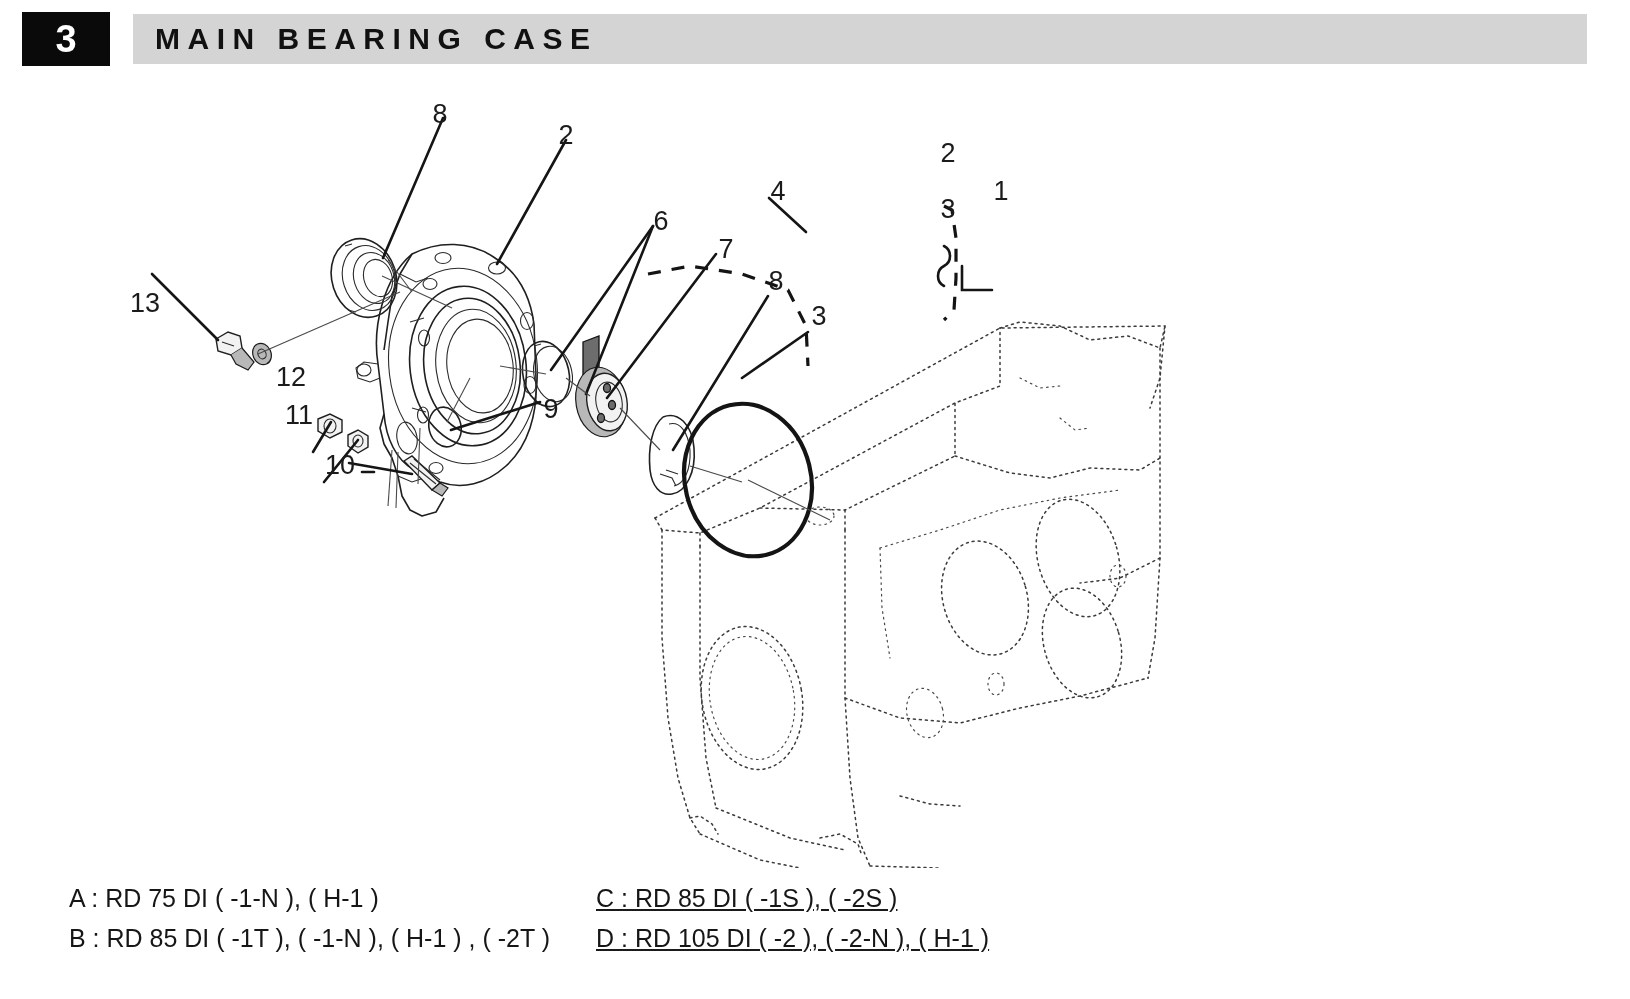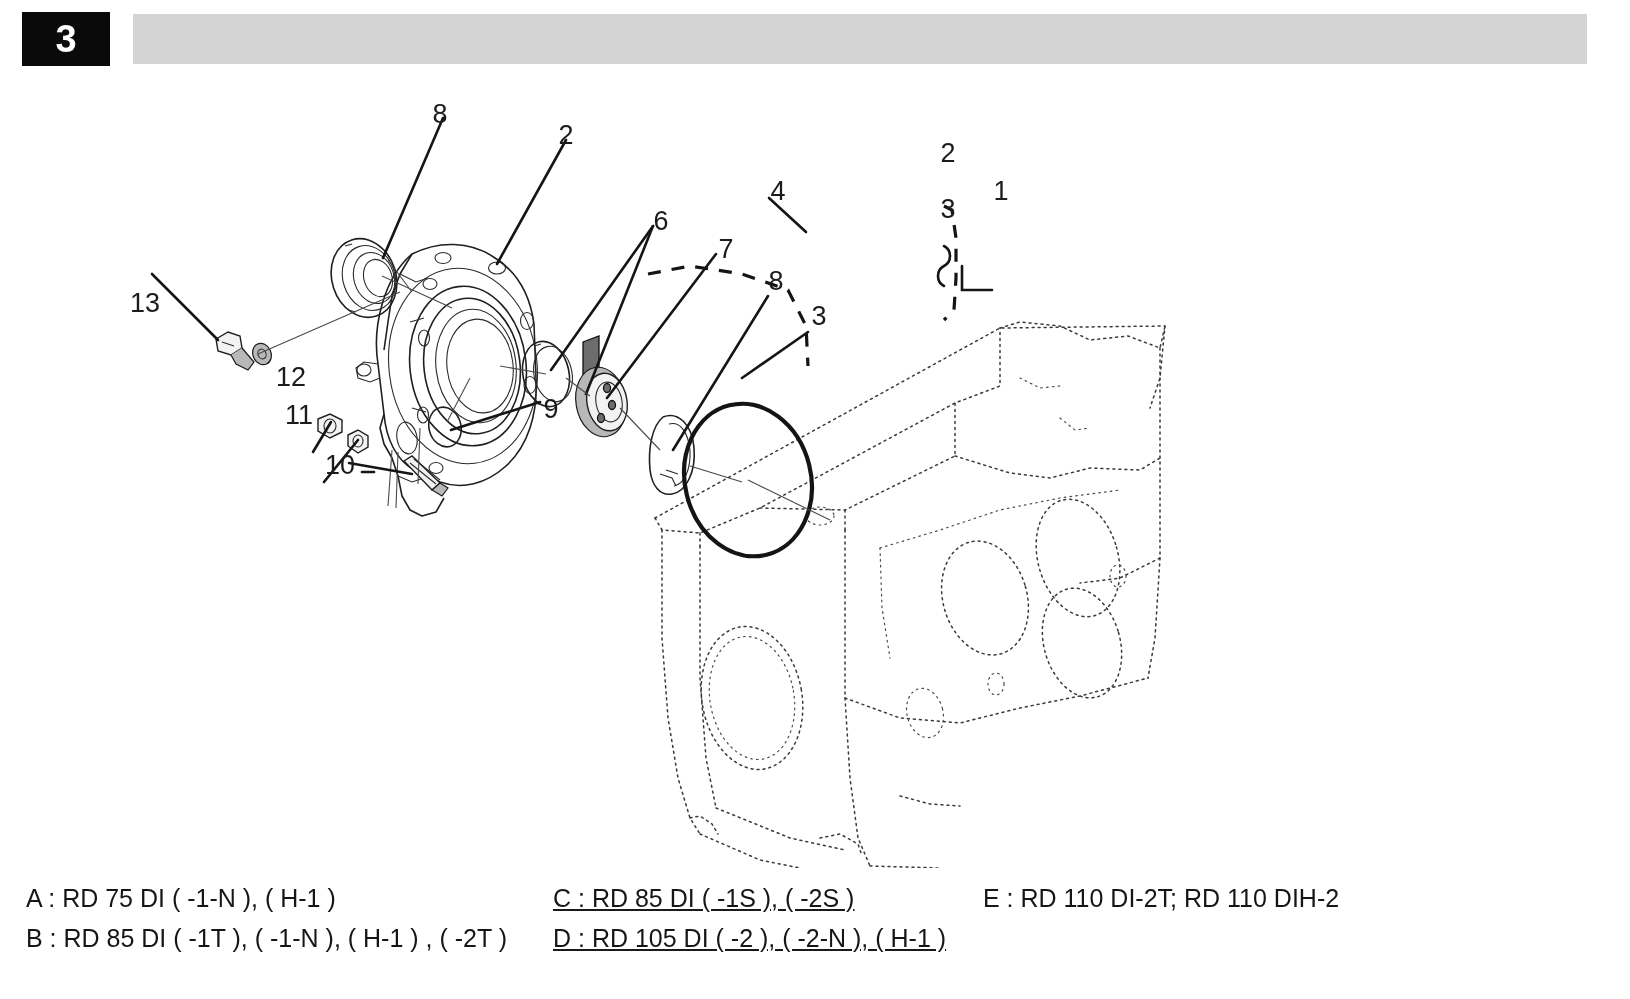--- a/index.html
+++ b/index.html
@@ -133,37 +133,39 @@
   
   #legend {
     position: absolute;
     left: 0; top: 868px;
     width: 1630px;
     height: 131px;
   }
   .legend-col {
     position: absolute;
     top: 10px;
+    margin-left: 43px;
   }
   .legend-line {
     font-size: 25px;
     line-height: 40px;
     color: #161616;
     white-space: nowrap;
   }
   #legend-col-a { left: 26px; }
   #legend-col-b { left: 553px; text-decoration: underline; }
   #legend-col-c { left: 983px; }
 </style>
 </head>
 <body>
 
 <div id="header">
   <div id="section-badge">3</div>
   <div id="title-bar"></div>
+  <div id="page-title">MAIN BEARING CASE</div>
 </div>
 
 <div id="drawing">
 <svg width="1630" height="790" viewBox="0 0 1630 790" xmlns="http://www.w3.org/2000/svg">
 
   <g>
 
     <path class="phantom" d="M655 440 L1000 250 L1165 248 L1160 300 L1150 330"></path>
     <path class="phantom" d="M655 440 L662 452 L700 455 L760 430 L955 325 L1000 308 L1000 250"></path>
     <path class="phantom" d="M700 455 L700 468"></path>
@@ -390,16 +392,13 @@
 
 <div id="legend">
   <div class="legend-col" id="legend-col-a">
     <div class="legend-line">A : RD 75 DI ( -1-N ), ( H-1 )</div>
     <div class="legend-line">B : RD 85 DI ( -1T ), ( -1-N ), ( H-1 ) , ( -2T )</div>
   </div>
   <div class="legend-col" id="legend-col-b">
     <div class="legend-line">C : RD 85 DI ( -1S ), ( -2S )</div>
     <div class="legend-line">D : RD 105 DI ( -2 ), ( -2-N ), ( H-1 )</div>
   </div>
-  <div class="legend-col" id="legend-col-c">
-    <div class="legend-line">E : RD 110 DI-2T; RD 110 DIH-2</div>
-  </div>
 </div>
 
 </body></html>

